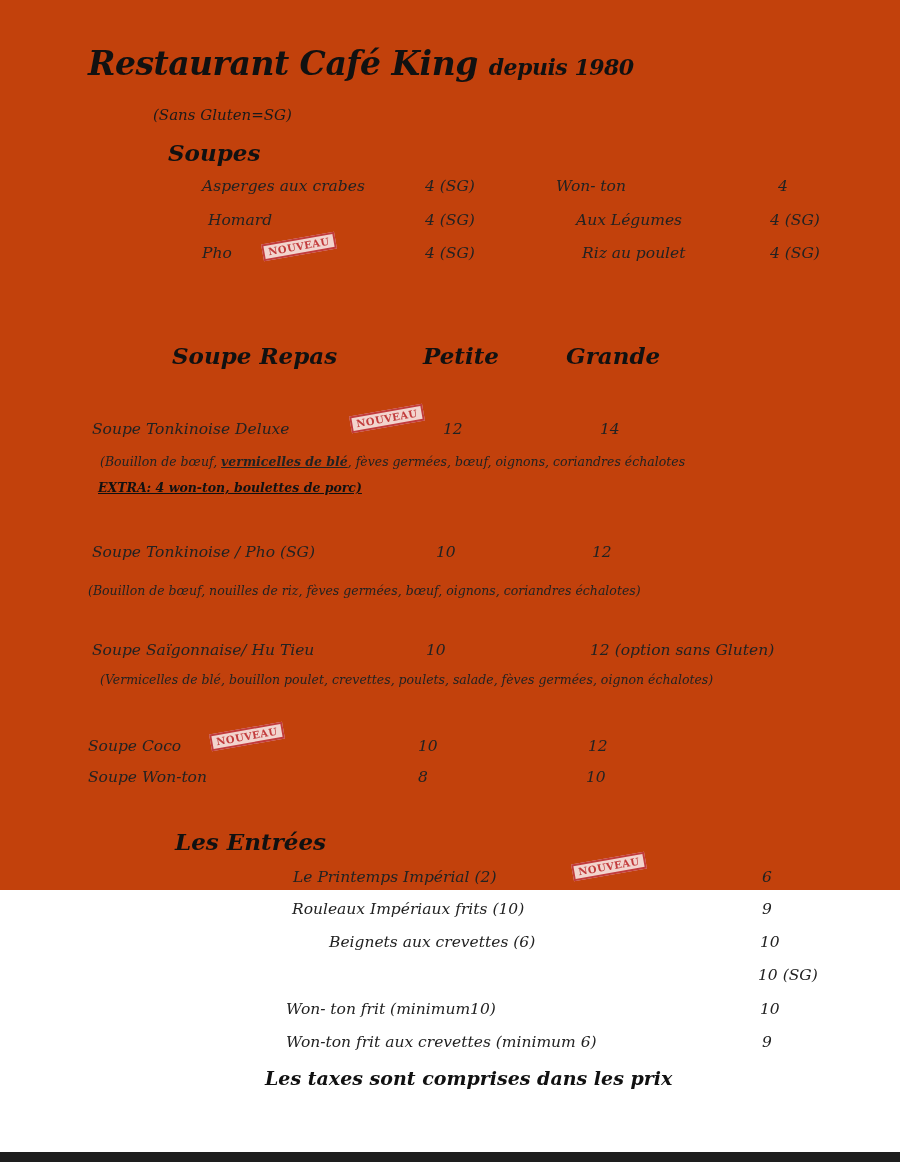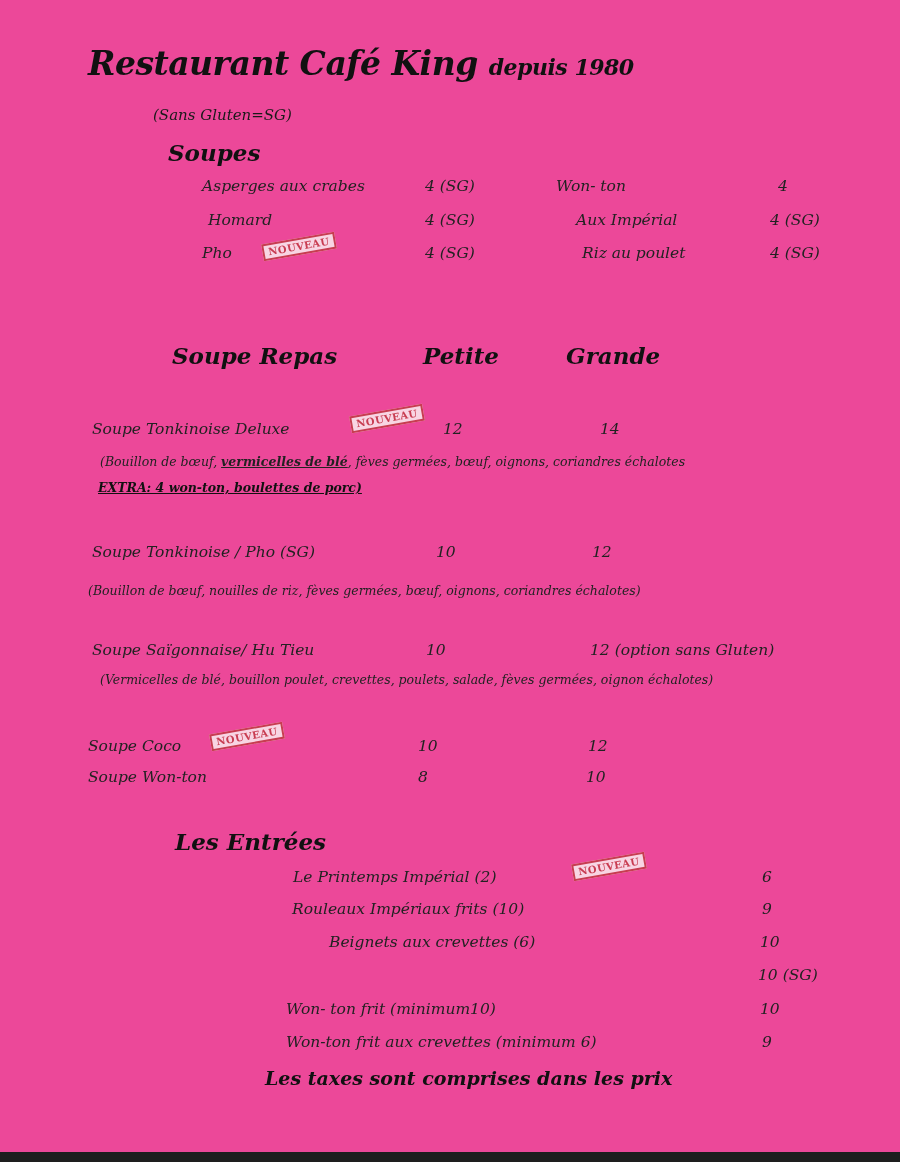--- a/index.html
+++ b/index.html
@@ -1,20 +1,20 @@
 <!DOCTYPE html>
 <html><head>
   <meta charset="utf-8">
   <style>
     html, body { margin: 0; padding: 0; background: #ffffff; }
     body {
       width: 900px; height: 1162px; position: relative; overflow: hidden;
       font-family: "DejaVu Serif", serif; font-style: italic; color: #1a1a1a;
     }
-    .page { position: absolute; left: 0; top: 0; width: 900px; height: 1152px; background: #ec4899; }
+    .page { position: absolute; left: 0; top: 0; width: 900px; height: 890px; background: #c2410c; }
     .bottom-bar { position: absolute; left: 0; top: 1152px; width: 900px; height: 10px; background: #1e1e1e; }
     .abs { position: absolute; white-space: nowrap; }
     .title { font-size: 33px; font-weight: bold; letter-spacing: -0.5px; color: #111; }
     .title .since { font-size: 22px; font-weight: bold; }
     .note { font-size: 15px; }
     .section { font-size: 23px; font-weight: bold; color: #111; }
     .item { font-size: 15.5px; color: #222; }
     .price { font-size: 15.5px; color: #222; }
     .desc { font-size: 12.5px; color: #222; }
     .desc .u { text-decoration: underline; font-weight: bold; }
@@ -44,21 +44,21 @@
   <div class="abs item" style="left:202px; top:177px;">Asperges aux crabes</div>
   <div class="abs price" style="left:425px; top:177px;">4 (SG)</div>
   <div class="abs item" style="left:208px; top:211px;">Homard</div>
   <div class="abs price" style="left:425px; top:211px;">4 (SG)</div>
   <div class="abs item" style="left:202px; top:244px;">Pho</div>
   <div class="stamp" style="left:262px; top:238px;">NOUVEAU</div>
   <div class="abs price" style="left:425px; top:244px;">4 (SG)</div>
 
   <div class="abs item" style="left:556px; top:177px;">Won- ton</div>
   <div class="abs price" style="left:778px; top:177px;">4</div>
-  <div class="abs item" style="left:576px; top:211px;">Aux Impérial</div>
+  <div class="abs item" style="left:576px; top:211px;">Aux Légumes</div>
   <div class="abs price" style="left:770px; top:211px;">4 (SG)</div>
   <div class="abs item" style="left:582px; top:244px;">Riz au poulet</div>
   <div class="abs price" style="left:770px; top:244px;">4 (SG)</div>
 
   <div class="abs section" style="left:172px; top:342px;">Soupe Repas</div>
   <div class="abs section" style="left:423px; top:342px;">Petite</div>
   <div class="abs section" style="left:566px; top:342px;">Grande</div>
 
   <div class="abs item" style="left:92px; top:420px;">Soupe Tonkinoise Deluxe</div>
   <div class="stamp" style="left:350px; top:410px;">NOUVEAU</div>

